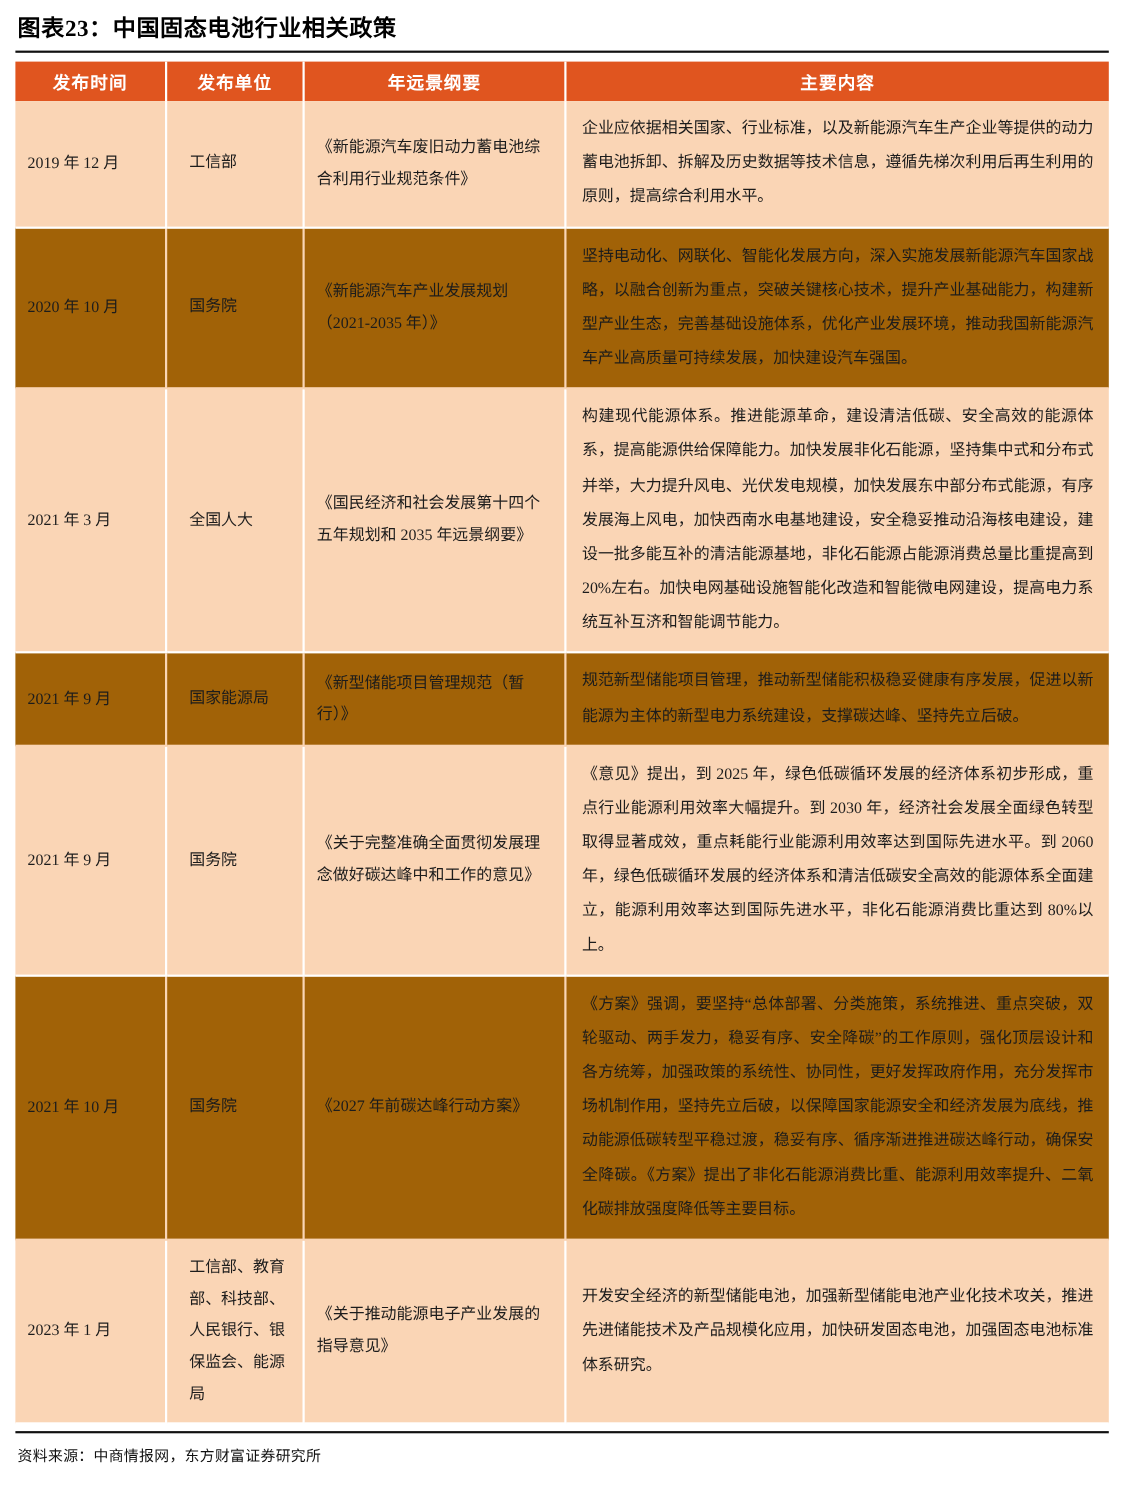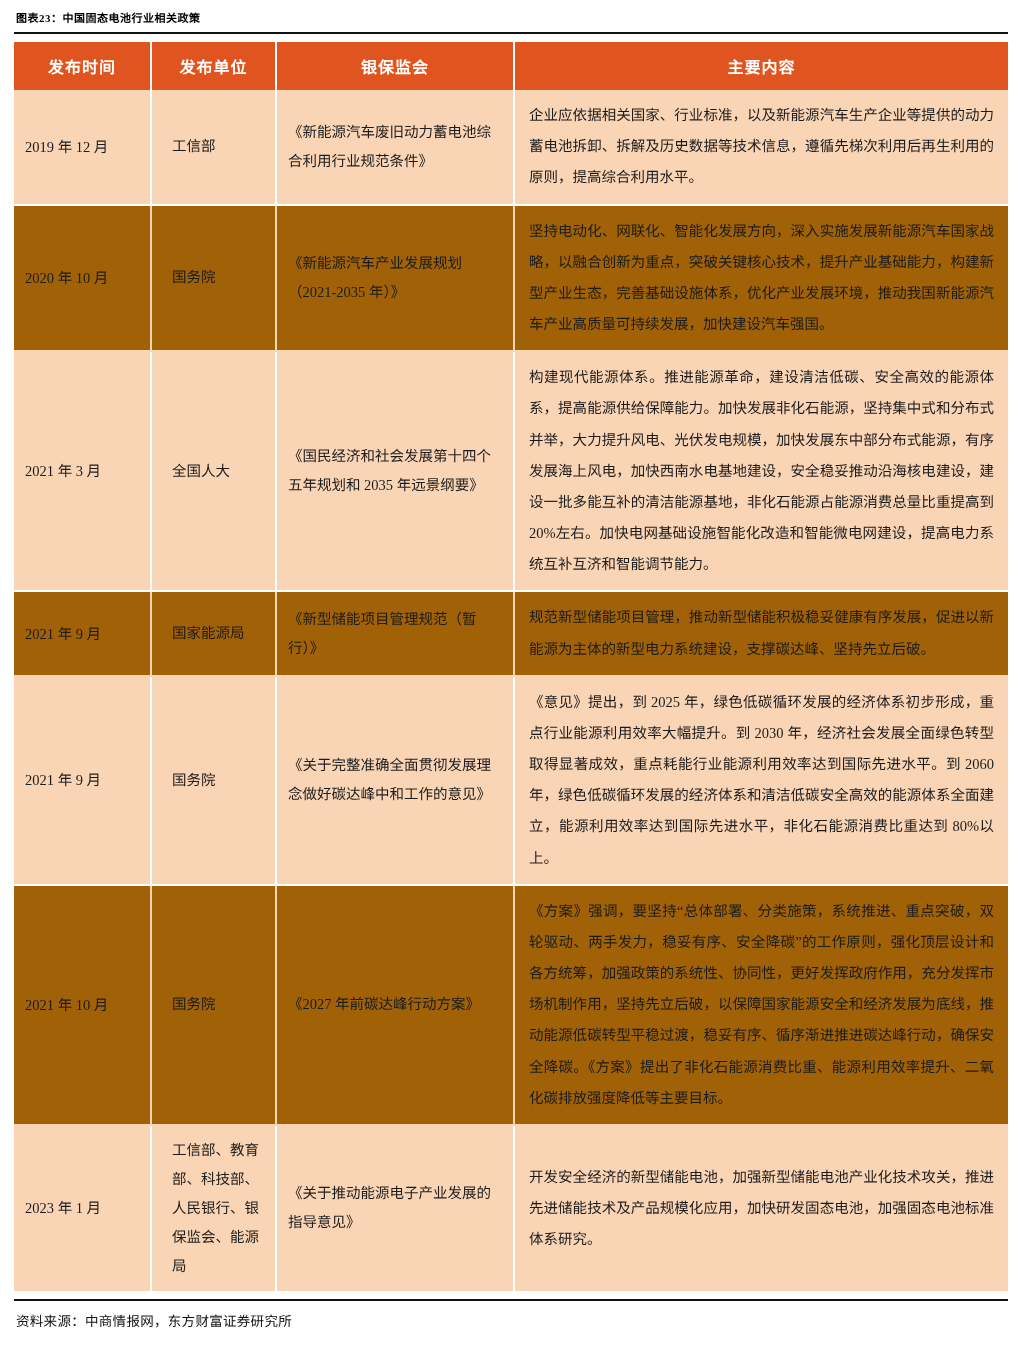--- a/index.html
+++ b/index.html
@@ -18,21 +18,21 @@
   .page {
     width: 1022px;
     height: 1354px;
     box-sizing: border-box;
     padding: 0 14px;
     display: flex;
     flex-direction: column;
   }
   
   .fig-title {
-    font-size: 11px;
+    font-size: 21px;
     font-weight: bold;
     letter-spacing: 0.5px;
     padding: 9px 0 7px 2px;
     color: #000000;
     white-space: nowrap;
   }
   .title-rule {
     border-bottom: 2.5px solid #111111;
     margin-bottom: 8px;
   }
@@ -47,21 +47,21 @@
   table.policy-table col.c-unit   { width: 125px; }
   table.policy-table col.c-name   { width: 238px; }
   table.policy-table col.c-content{ width: auto;  }
 
   thead th {
     background: #E0551F;
     color: #ffffff;
     font-weight: bold;
     font-size: 16px;
     letter-spacing: 1px;
-    height: 48px;
+    height: 36px;
     border-right: 2px solid #ffffff;
     border-left: 2px solid #ffffff;
     text-align: center;
     vertical-align: middle;
     padding: 0;
   }
   thead th:first-child { border-left: none; }
   thead th:last-child  { border-right: none; font-family: Liberation Serif, serif; }
 
   tbody td {
@@ -122,21 +122,21 @@
     <colgroup>
       <col class="c-time">
       <col class="c-unit">
       <col class="c-name">
       <col class="c-content">
     </colgroup>
     <thead>
       <tr>
         <th>发布时间</th>
         <th>发布单位</th>
-        <th>银保监会</th>
+        <th>年远景纲要</th>
         <th>主要内容</th>
       </tr>
     </thead>
     <tbody>
       <tr class="shaded">
         <td class="cell-time">2019 年 12 月</td>
         <td class="cell-unit">工信部</td>
         <td class="cell-name">《新能源汽车废旧动力蓄电池综合利用行业规范条件》</td>
         <td class="cell-content">企业应依据相关国家、行业标准，以及新能源汽车生产企业等提供的动力蓄电池拆卸、拆解及历史数据等技术信息，遵循先梯次利用后再生利用的原则，提高综合利用水平。</td>
       </tr>

